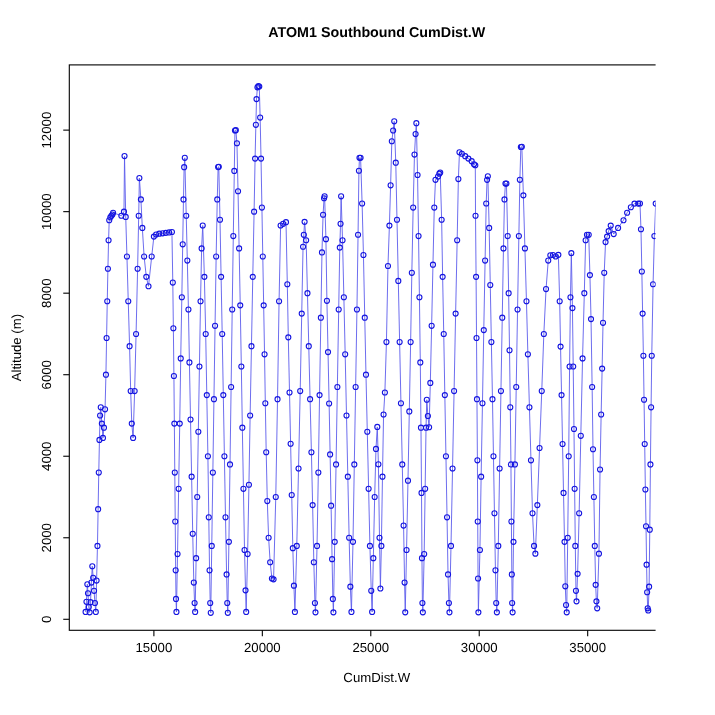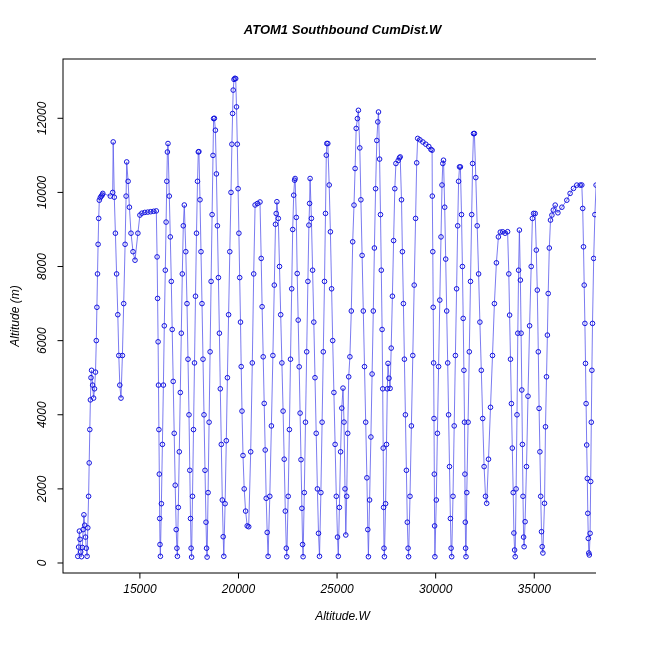--- a/index.html
+++ b/index.html
@@ -1,33 +1,33 @@
 <!DOCTYPE html>
 <html><head>
 <meta charset="utf-8">
 <style>
   html,body{margin:0;padding:0;background:#ffffff;}
   #frame{position:relative;width:596px;height:650px;background:#ffffff;overflow:hidden;
-         font-family:"Liberation Sans",sans-serif;font-style:italic;}
+         font-family:"Liberation Sans",sans-serif;}
   .chart-title{position:absolute;left:63px;top:22px;width:559px;text-align:center;
                font-size:13px;font-weight:bold;color:#000;}
   .x-label{position:absolute;left:63px;top:609px;width:559px;text-align:center;
            font-size:12px;color:#000;}
   .y-label{position:absolute;left:15px;top:316px;width:200px;text-align:center;
            font-size:12px;color:#000;transform:translate(-50%,-50%) rotate(-90deg);}
   svg{position:absolute;left:0;top:0;}
   text{font-family:"Liberation Sans",sans-serif;}
 </style>
 </head>
 <body>
 
 <div id="frame">
   <div class="chart-title">ATOM1 Southbound CumDist.W</div>
   <div class="y-label">Altitude (m)</div>
-  <div class="x-label">Altitude.W</div>
+  <div class="x-label">CumDist.W</div>
   <svg id="plot" width="650" height="650" viewBox="0 0 650 650">
       <rect x="63" y="59" width="559" height="514" fill="none" stroke="#000000" stroke-width="1"></rect>
       <line x1="139.89947089947088" y1="573" x2="139.89947089947088" y2="578.5" stroke="#000000" stroke-width="1"></line>
       <text x="139.89947089947088" y="593" text-anchor="middle" font-size="12" fill="#000000">15000</text>
       <line x1="238.4885361552028" y1="573" x2="238.4885361552028" y2="578.5" stroke="#000000" stroke-width="1"></line>
       <text x="238.4885361552028" y="593" text-anchor="middle" font-size="12" fill="#000000">20000</text>
       <line x1="337.07760141093473" y1="573" x2="337.07760141093473" y2="578.5" stroke="#000000" stroke-width="1"></line>
       <text x="337.07760141093473" y="593" text-anchor="middle" font-size="12" fill="#000000">25000</text>
       <line x1="435.6666666666667" y1="573" x2="435.6666666666667" y2="578.5" stroke="#000000" stroke-width="1"></line>
       <text x="435.6666666666667" y="593" text-anchor="middle" font-size="12" fill="#000000">30000</text>

